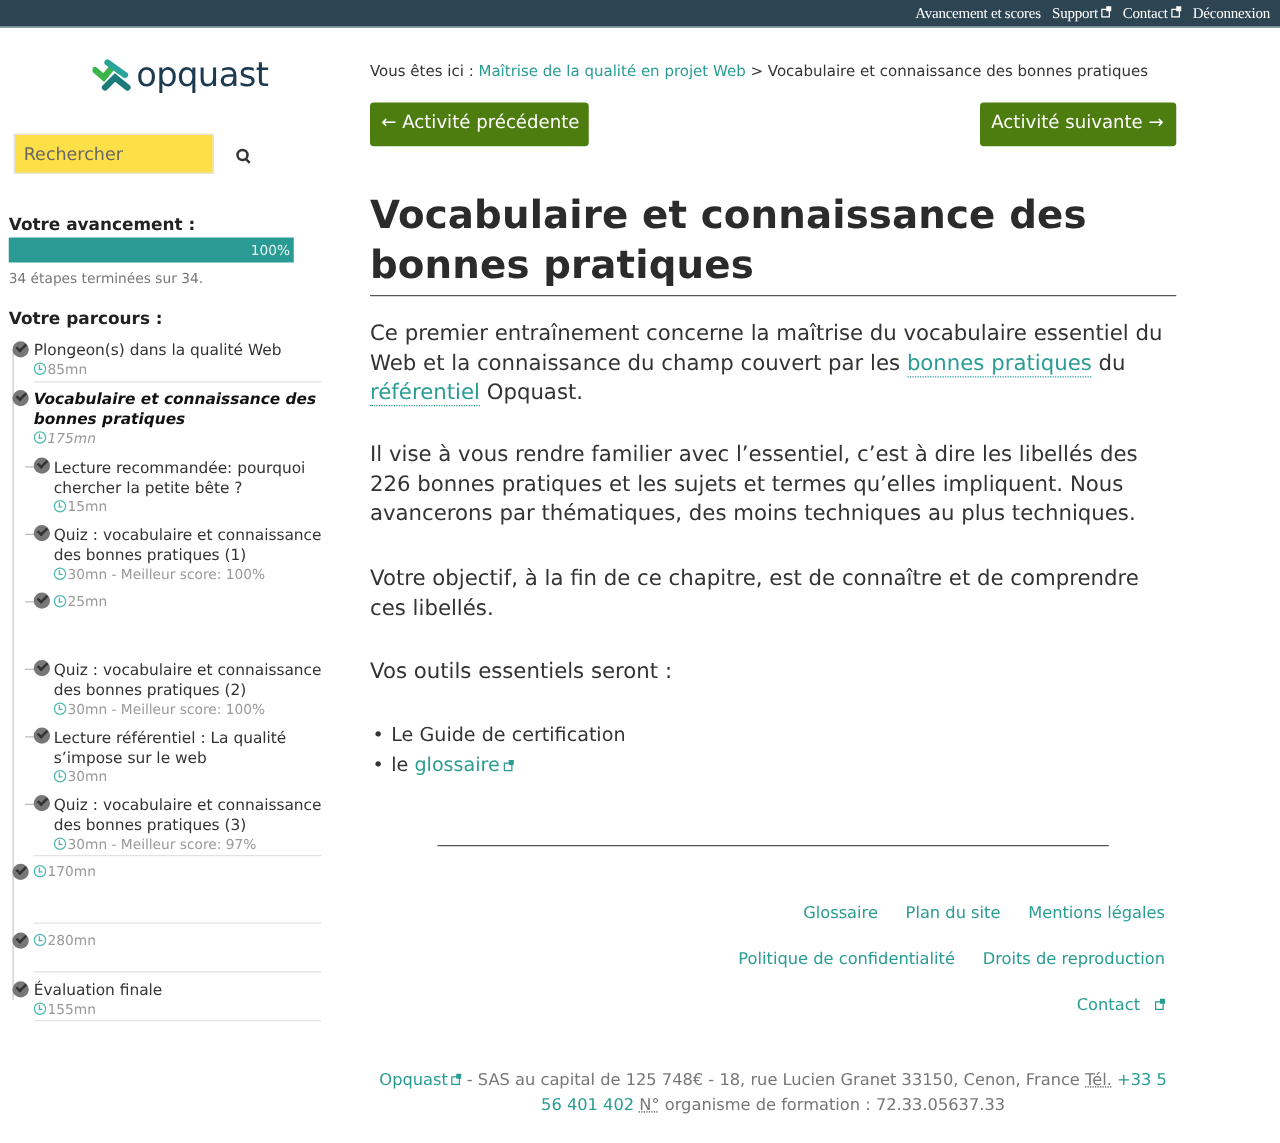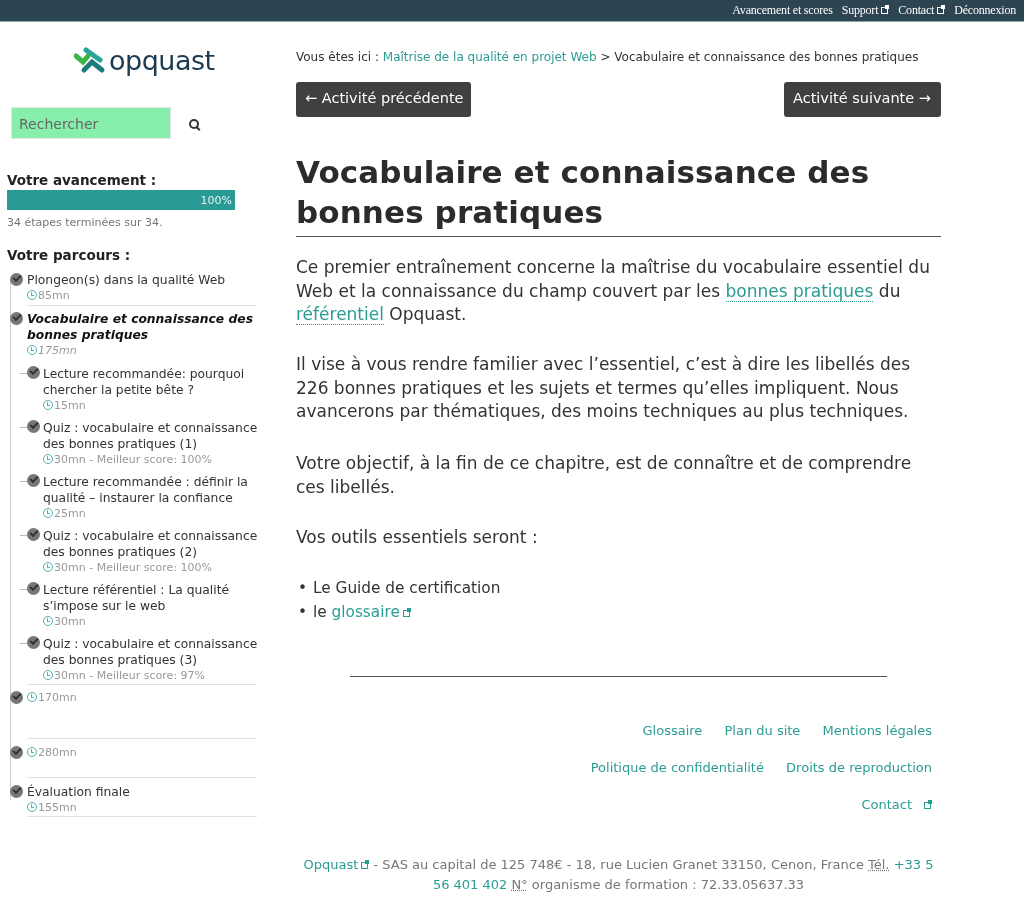--- a/index.html
+++ b/index.html
@@ -13,21 +13,21 @@
   .ext { display: inline-block; width: 8px; height: 8px; margin-left: 3px; position: relative; vertical-align: 1px; }
   .ext::before { content: ""; position: absolute; left: 0; top: 2px; width: 5px; height: 5px; border: 1px solid currentColor; }
   .ext::after { content: ""; position: absolute; right: 0; top: 0; width: 4px; height: 4px; background: currentColor; }
 
   
   .logo { position: absolute; left: 74px; top: 44px; height: 32px; display: flex; align-items: center; }
   .logo svg { width: 32px; height: 28px; }
   .logo .word { font-family: "DejaVu Sans", sans-serif; font-size: 27px; color: #1d3b50; margin-left: 3px; letter-spacing: -0.5px; font-weight: 500; }
 
   
-  .search { position: absolute; left: 11px; top: 107px; width: 160px; height: 32px; background: #86efac; border: 1px solid #e4e4e4; font-size: 14px; color: #666; padding: 8px 7px; font-family: "DejaVu Sans", sans-serif; }
+  .search { position: absolute; left: 11px; top: 107px; width: 160px; height: 32px; background: #fde047; border: 1px solid #e4e4e4; font-size: 14px; color: #666; padding: 8px 7px; font-family: "DejaVu Sans", sans-serif; }
   .search-btn { position: absolute; left: 184px; top: 114px; width: 20px; height: 20px; }
   .search-btn::before { content: ""; position: absolute; left: 5px; top: 5px; width: 6px; height: 6px; border: 2px solid #333; border-radius: 50%; }
   .search-btn::after { content: ""; position: absolute; left: 13px; top: 12px; width: 2px; height: 5px; background: #333; transform: rotate(-45deg); }
 
   
   .side-h { position: absolute; left: 7px; font-weight: bold; font-size: 13.5px; color: #222; }
   .progress { position: absolute; left: 7px; top: 190px; width: 228px; height: 20px; background: #2a9a95; }
   .progress span { position: absolute; right: 3px; top: 4px; font-size: 11px; color: #e6f5f4; }
   .prog-note { position: absolute; left: 7px; top: 216px; font-size: 11px; color: #777; }
   .vline { position: absolute; left: 10px; top: 280px; width: 1px; height: 520px; background: #ccc; }
@@ -39,21 +39,21 @@
   .item .meta .clock { display: inline-block; width: 10px; height: 10px; border: 1.3px solid #4db8b0; border-radius: 50%; vertical-align: -1px; margin-right: 1px; position: relative; }
   .item .meta .clock::after { content: ""; position: absolute; left: 3px; top: 1px; width: 2px; height: 3px; border-left: 1.2px solid #4db8b0; border-bottom: 1.2px solid #4db8b0; }
   .check { position: absolute; width: 13px; height: 13px; border-radius: 50%; background: #777; }
   .check::after { content: ""; position: absolute; left: 3px; top: 2px; width: 6px; height: 3px; border-left: 2px solid #333; border-bottom: 2px solid #333; transform: rotate(-45deg); }
   .tick { position: absolute; height: 1px; width: 8px; background: #bbb; }
   .sep { position: absolute; height: 1px; background: #e2e2e2; }
 
   
   .crumb { position: absolute; left: 296px; top: 50px; font-size: 12px; color: #333; }
   .crumb .lk { color: #2a9d93; }
-  .btn { position: absolute; top: 82px; height: 35px; background: #404040; color: #fff; border-radius: 3px; font-size: 14.5px; padding: 8px 9px; font-family: "DejaVu Sans", sans-serif; white-space: nowrap; }
+  .btn { position: absolute; top: 82px; height: 35px; background: #4d7c0f; color: #fff; border-radius: 3px; font-size: 14.5px; padding: 8px 9px; font-family: "DejaVu Sans", sans-serif; white-space: nowrap; }
   .btn.prev { left: 296px; width: 175px; }
   .btn.next { left: 784px; width: 157px; }
   h1 { position: absolute; left: 296px; top: 152px; width: 650px; font-size: 31px; line-height: 40px; font-weight: bold; color: #2b2b2b; letter-spacing: 0.1px; }
   .h1rule { position: absolute; left: 296px; top: 236px; width: 645px; height: 1px; background: #555; }
   .p { position: absolute; left: 296px; width: 640px; font-size: 17px; line-height: 23.5px; color: #333; }
   .p .lk { color: #2a9d93; border-bottom: 1px dotted #2a9d93; }
   ul.tools { position: absolute; left: 298px; top: 576px; list-style: none; font-size: 15.3px; line-height: 24px; }
   ul.tools li::before { content: "•"; margin-right: 6px; }
   ul.tools .lk { color: #2a9d93; }
   .footrule { position: absolute; left: 350px; top: 676px; width: 537px; height: 1px; background: #555; }
@@ -120,21 +120,20 @@
 <div class="tick" style="left:20px;top:427px"></div>
 <div class="check" style="left:27px;top:420px"></div>
 <div class="item" style="left:43px;top:420px;width:215px">
   <div class="title">Quiz : vocabulaire et connaissance des bonnes pratiques (1)</div>
   <div class="meta"><i class="clock"></i><span>30mn - Meilleur score: 100%</span></div>
 </div>
 
 <div class="tick" style="left:20px;top:481px"></div>
 <div class="check" style="left:27px;top:474px"></div>
 <div class="item" style="left:43px;top:474px;width:215px">
-  <div class="title">Lecture recommandée : définir la qualité – instaurer la confiance</div>
   <div class="meta"><i class="clock"></i><span>25mn</span></div>
 </div>
 
 <div class="tick" style="left:20px;top:535px"></div>
 <div class="check" style="left:27px;top:528px"></div>
 <div class="item" style="left:43px;top:528px;width:215px">
   <div class="title">Quiz : vocabulaire et connaissance des bonnes pratiques (2)</div>
   <div class="meta"><i class="clock"></i><span>30mn - Meilleur score: 100%</span></div>
 </div>
 

